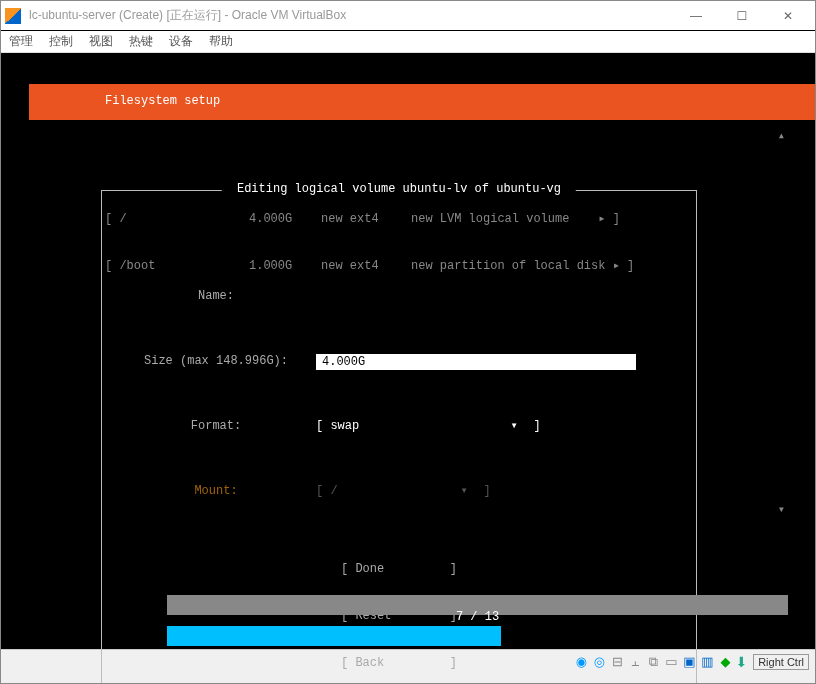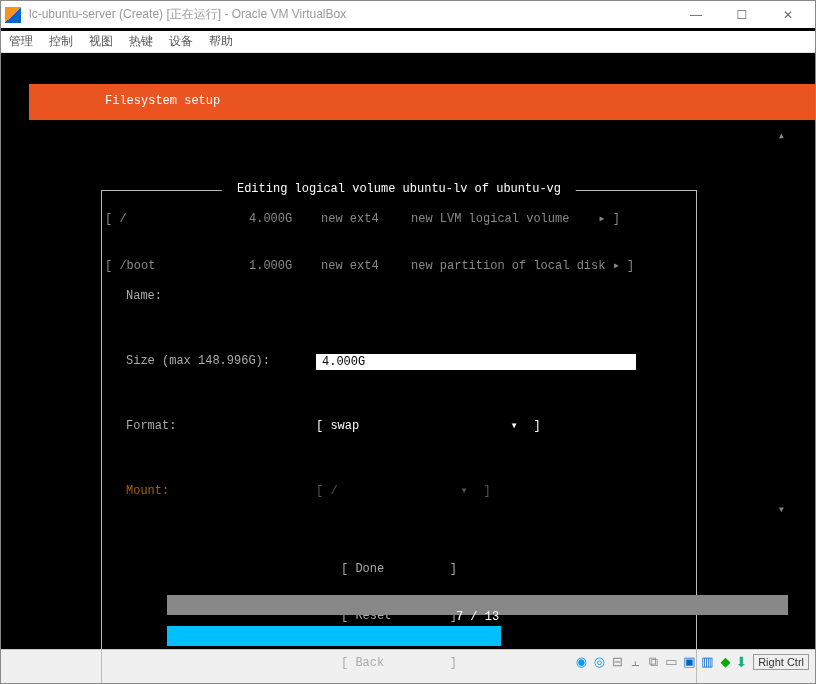--- a/index.html
+++ b/index.html
@@ -12,21 +12,21 @@
   overflow: hidden;
   border: 1px solid #888;
 }
 .titlebar {
   height: 30px;
   background: #fff;
   display: flex;
   align-items: center;
   padding: 0 4px;
   color: #999;
-  border-bottom: 3px solid #000000;
+  border-bottom: 1px solid #000000;
 }
 .tb-icon { width: 16px; height: 16px; background: linear-gradient(135deg,#f7931e 0%, #f7931e 50%, #0066cc 50%); margin-right: 8px; }
 .tb-title { flex: 1; font-size: 12px; }
 .tb-btns { display: flex; gap: 0; }
 .tb-btn { width: 46px; height: 30px; display:flex; align-items:center; justify-content:center; color:#666; }
 .menubar {
   height: 22px;
   background: #fff;
   display: flex;
   align-items: center;
@@ -72,21 +72,21 @@
   top: -9px;
   left: 50%;
   transform: translateX(-50%);
   background: #000;
   padding: 0 8px;
   color: #fff;
   white-space: pre;
 }
 .dialog-body { padding: 20px 24px 18px; }
 .form-row { display: flex; align-items: center; margin-bottom: 18px; }
-.form-label { text-align: left; padding-right: 10px; width: 190px; color: #aaa; }
+.form-label { text-align: center; padding-right: 10px; width: 190px; color: #aaa; }
 .form-label.disabled { color: #a16207; }
 .text-input {
   background: #fff;
   color: #000;
   padding: 1px 6px;
   width: 320px;
   font-family: inherit;
   font-size: inherit;
   border: none;
 }

